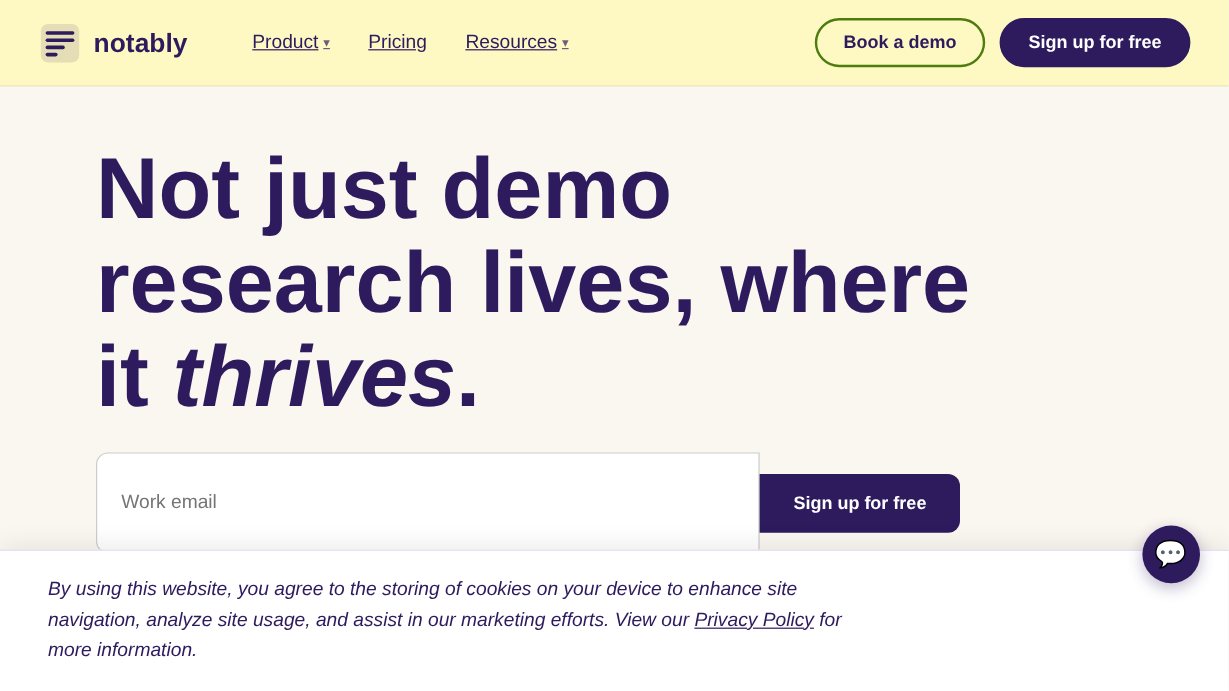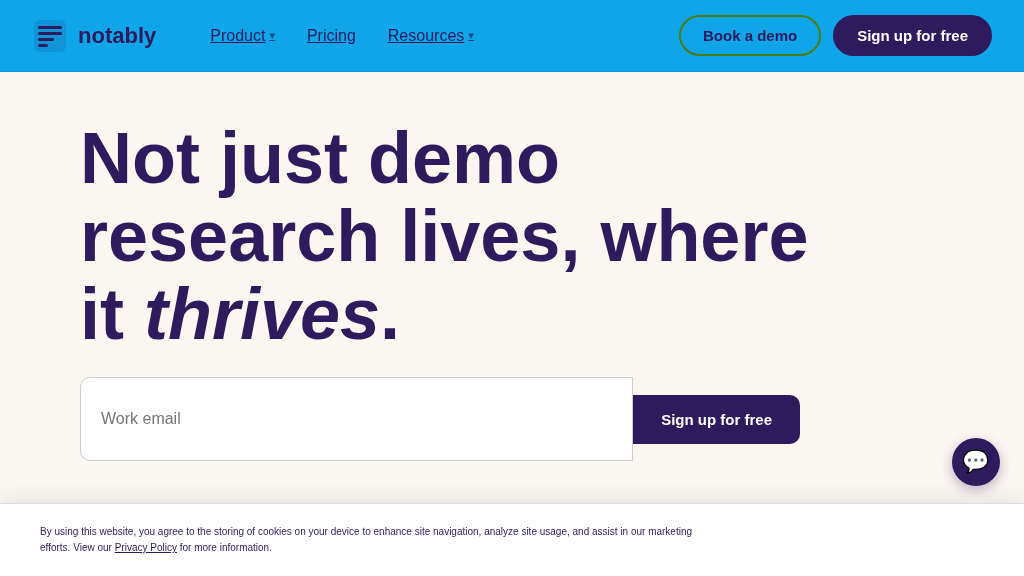--- a/index.html
+++ b/index.html
@@ -13,21 +13,21 @@
       overflow: hidden;
       position: relative;
     }
 
     
     nav {
       display: flex;
       align-items: center;
       padding: 0 32px;
       height: 72px;
-      background-color: #0ea5e9;
+      background-color: #fef9c3;
       border-bottom: 1px solid rgba(45,27,94,0.08);
       position: relative;
       z-index: 10;
     }
 
     .logo {
       display: flex;
       align-items: center;
       gap: 10px;
       text-decoration: none;
@@ -158,24 +158,25 @@
       padding: 20px 40px;
       display: flex;
       align-items: center;
       justify-content: space-between;
       gap: 24px;
       z-index: 100;
       box-shadow: 0 -4px 20px rgba(0,0,0,0.08);
     }
 
     .cookie-text {
-      font-size: 10px;
+      font-size: 16px;
       color: #2d1b5e;
       line-height: 1.6;
       max-width: 680px;
+      font-style: italic;
     }
 
     .cookie-text a {
       color: #2d1b5e;
       text-decoration: underline;
       font-weight: 500;
     }
 
     .btn-accept {
       padding: 14px 28px;

